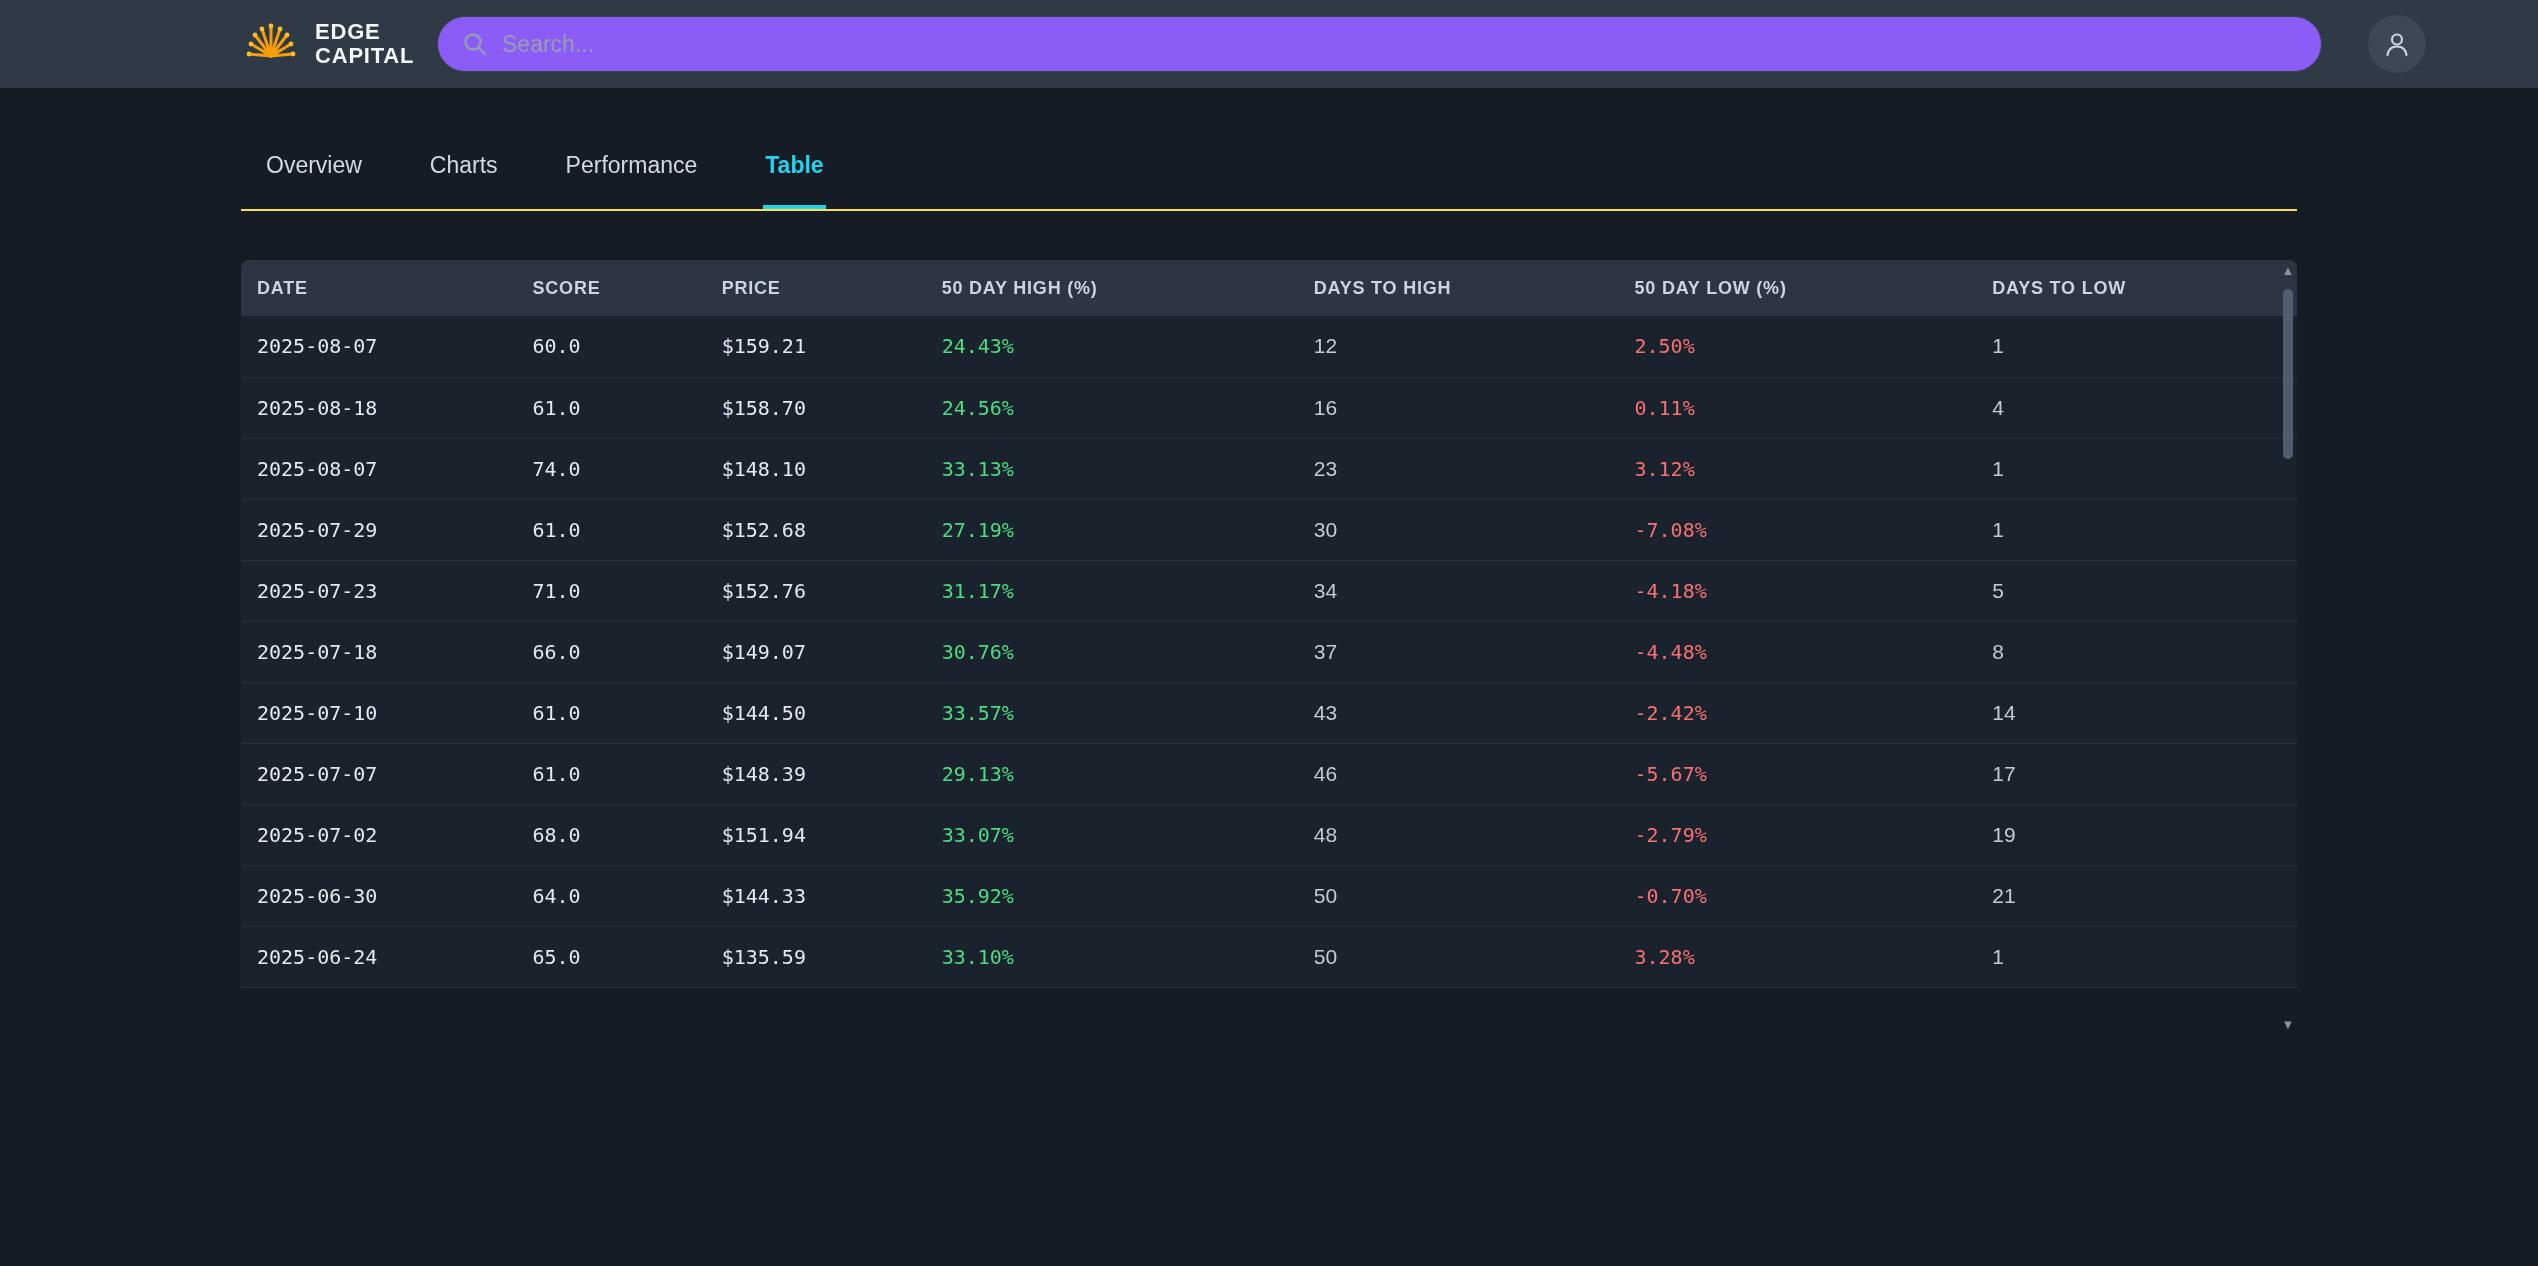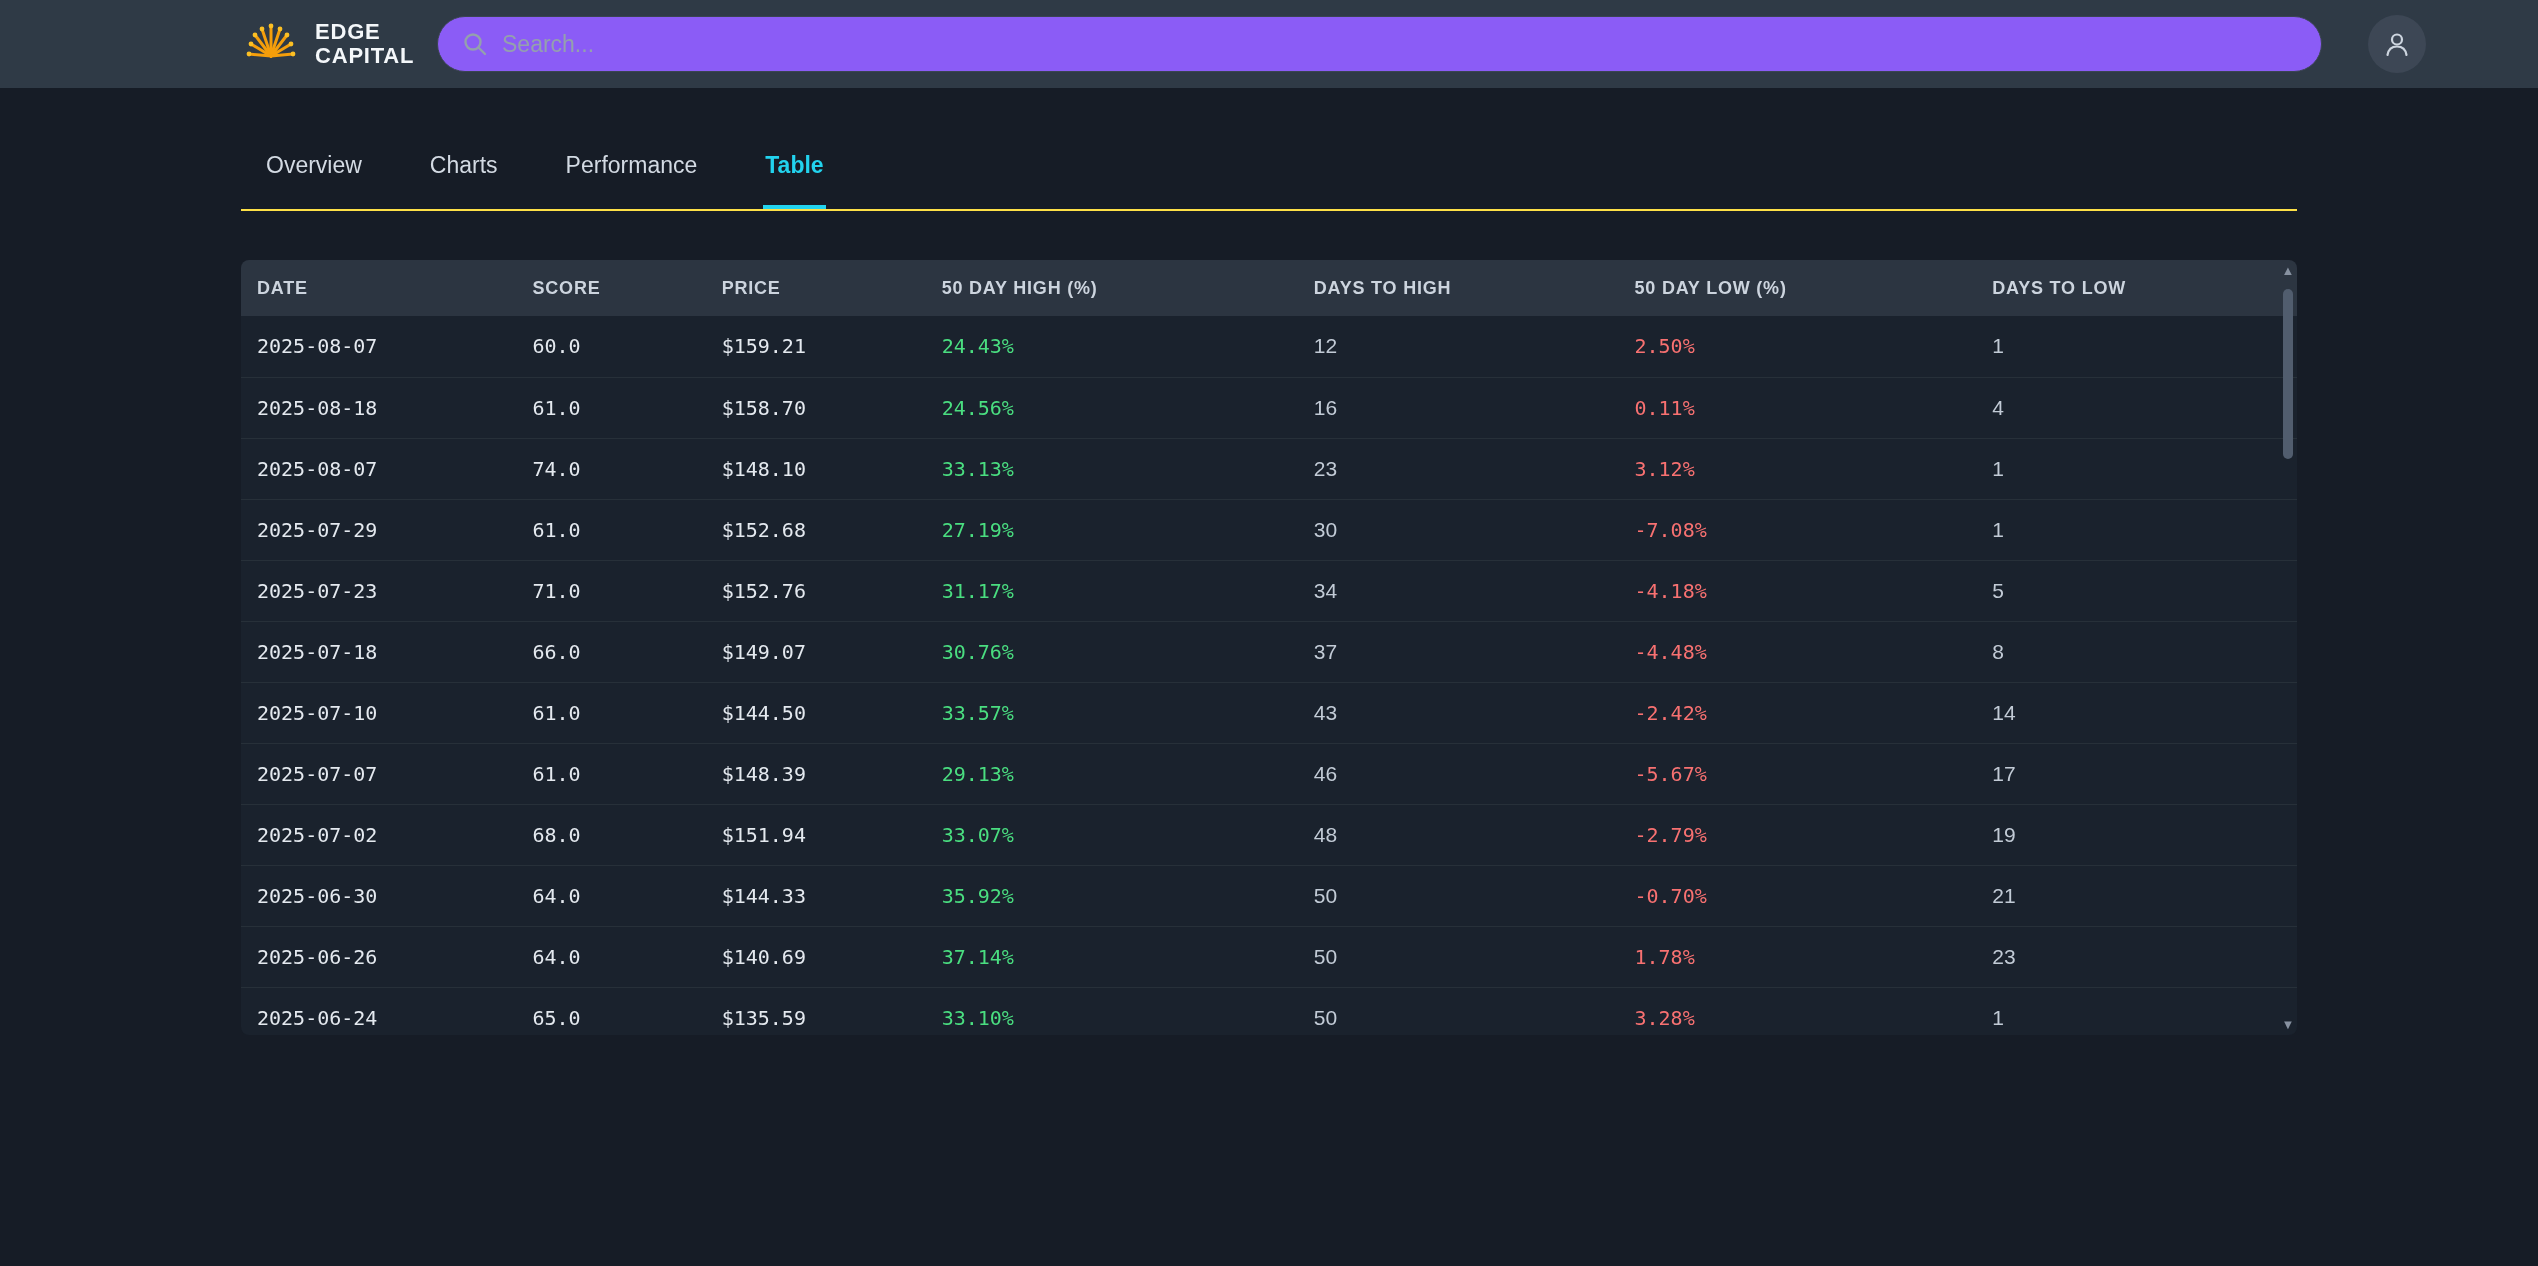--- a/index.html
+++ b/index.html
@@ -340,29 +340,20 @@
           <tr>
             <td class="c0">2025-06-30</td>
             <td class="c1">64.0</td>
             <td class="c2">$144.33</td>
             <td class="c3">35.92%</td>
             <td class="c4">50</td>
             <td class="c5">-0.70%</td>
             <td class="c6">21</td>
           </tr>
           <tr>
-            <td class="c0">2025-06-26</td>
-            <td class="c1">64.0</td>
-            <td class="c2">$140.69</td>
-            <td class="c3">37.14%</td>
-            <td class="c4">50</td>
-            <td class="c5">1.78%</td>
-            <td class="c6">23</td>
-          </tr>
-          <tr>
             <td class="c0">2025-06-24</td>
             <td class="c1">65.0</td>
             <td class="c2">$135.59</td>
             <td class="c3">33.10%</td>
             <td class="c4">50</td>
             <td class="c5">3.28%</td>
             <td class="c6">1</td>
           </tr>
         </tbody>
     </table>

